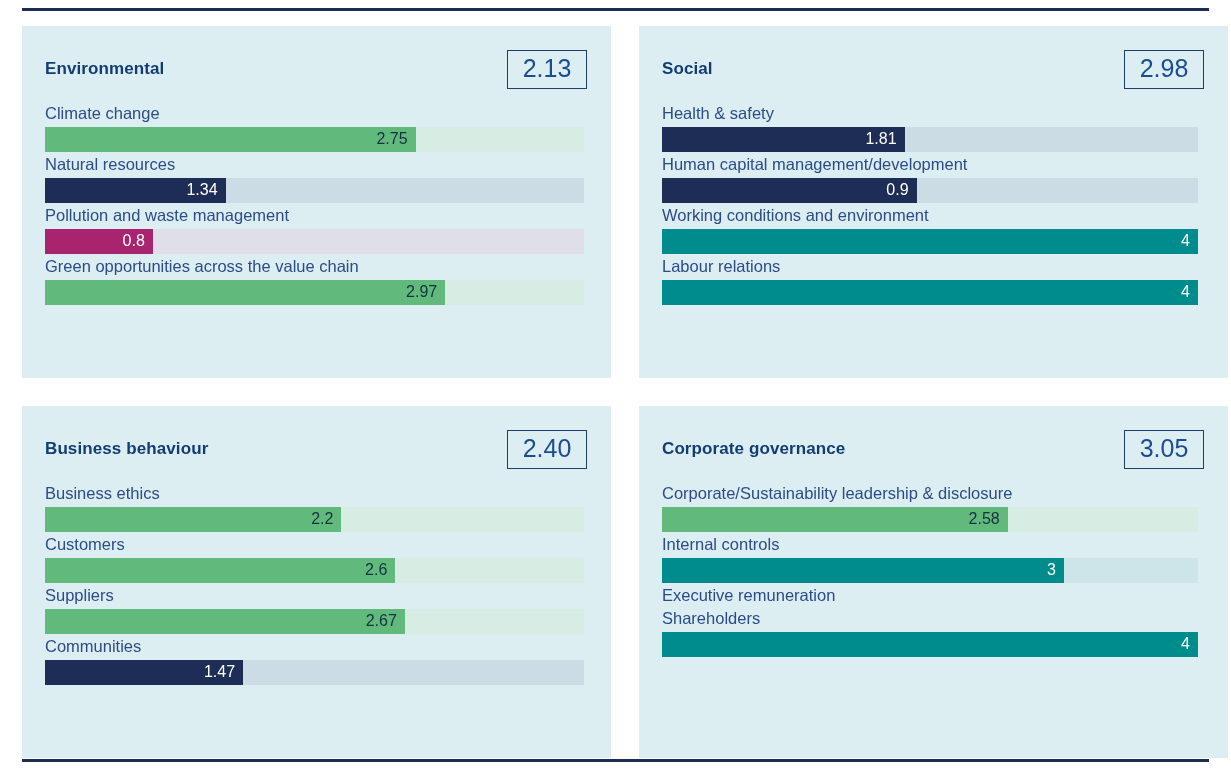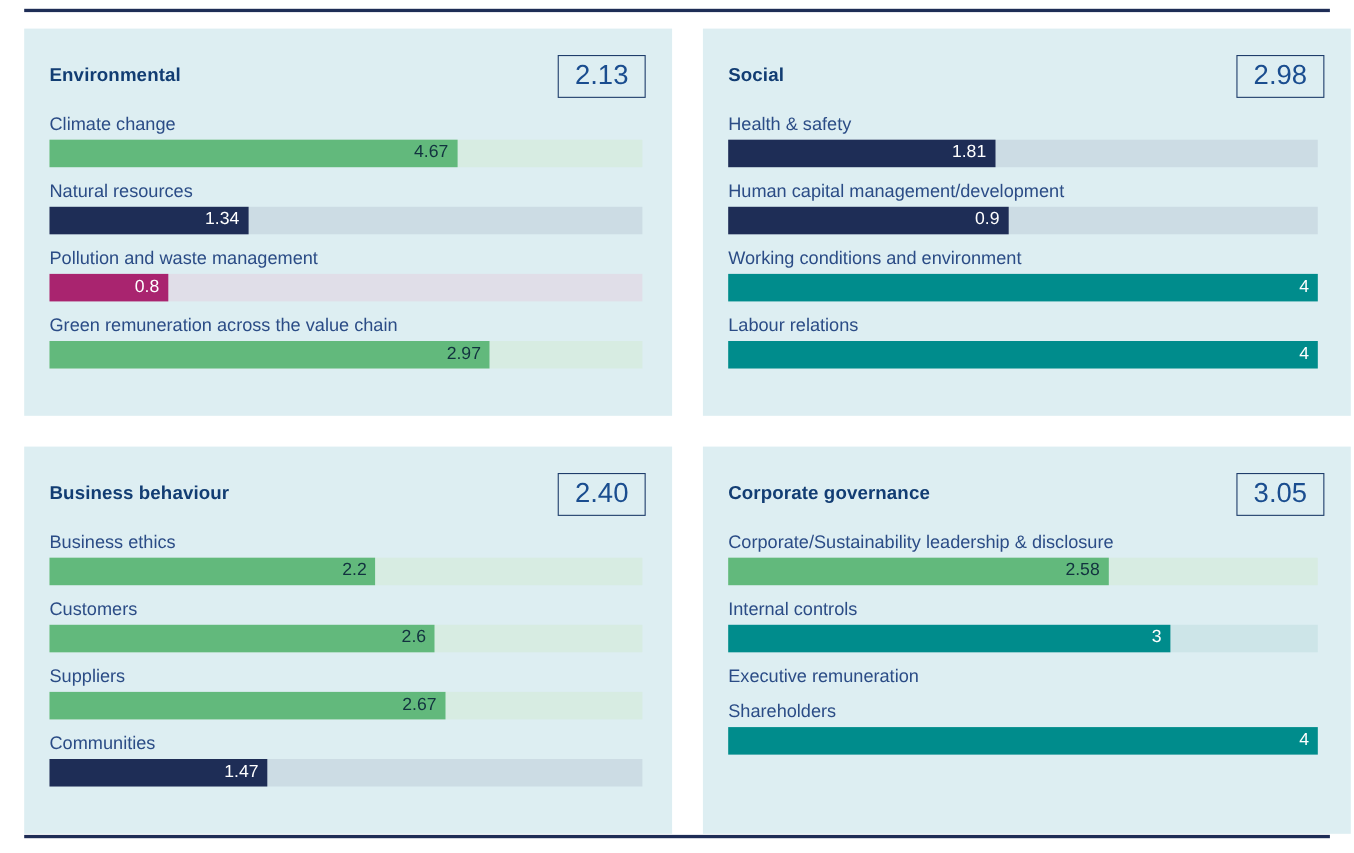--- a/index.html
+++ b/index.html
@@ -42,21 +42,21 @@
     border:1.6px solid #1E3D6B;
     color:#1A4D8F;
     font-size:25px;
     line-height:1;
     padding:5px 12px 7px 12px;
     background:#DDEEF2;
     min-width:54px;
     text-align:center;
   }
 
-  .row{margin-bottom:13px;}
+  .row{margin-bottom:3px;}
   .row-label{
     font-size:16.5px;color:#2B4C86;
     margin-bottom:4px;line-height:1.15;
     white-space:nowrap;
   }
   .bar-track{
     position:relative;height:25px;width:539px;
   }
   .bar-fill{
     position:absolute;left:0;top:0;height:100%;
@@ -87,37 +87,37 @@
   <div class="grid">
 
     <div class="panel left">
       <div class="panel-head">
         <div class="panel-title">Environmental</div>
         <div class="panel-score">2.13</div>
       </div>
       <div class="row">
         <div class="row-label">Climate change</div>
         <div class="bar-track t-green">
-          <div class="bar-fill f-green" style="width: 68.75%;">4.67</div>
+          <div class="bar-fill f-green" style="width: 68.75%;">2.75</div>
         </div>
       </div>
       <div class="row">
         <div class="row-label">Natural resources</div>
         <div class="bar-track t-navy">
           <div class="bar-fill f-navy" style="width: 33.5%;">1.34</div>
         </div>
       </div>
       <div class="row">
         <div class="row-label">Pollution and waste management</div>
         <div class="bar-track t-magenta">
           <div class="bar-fill f-magenta" style="width: 20%;">0.8</div>
         </div>
       </div>
       <div class="row">
-        <div class="row-label">Green remuneration across the value chain</div>
+        <div class="row-label">Green opportunities across the value chain</div>
         <div class="bar-track t-green">
           <div class="bar-fill f-green" style="width: 74.25%;">2.97</div>
         </div>
       </div>
     </div>
 
     <div class="panel right">
       <div class="panel-head">
         <div class="panel-title">Social</div>
         <div class="panel-score">2.98</div>

